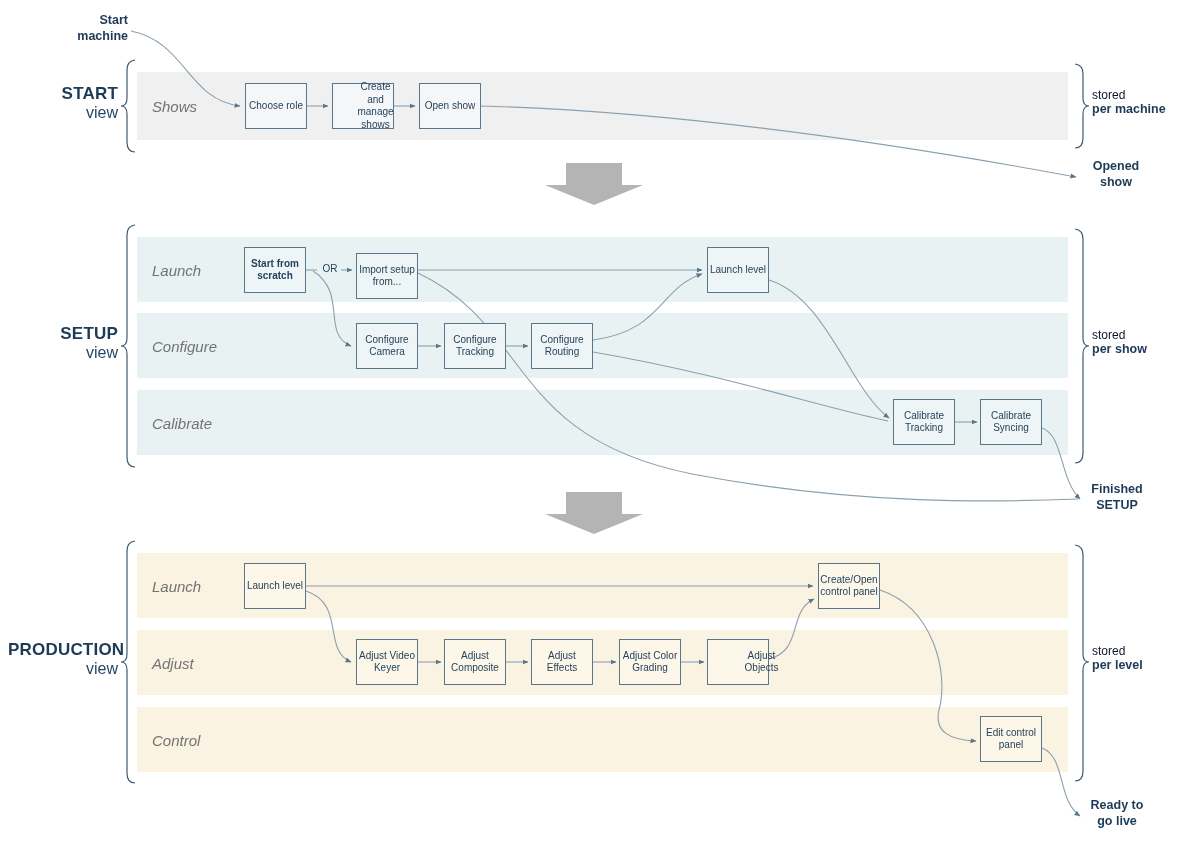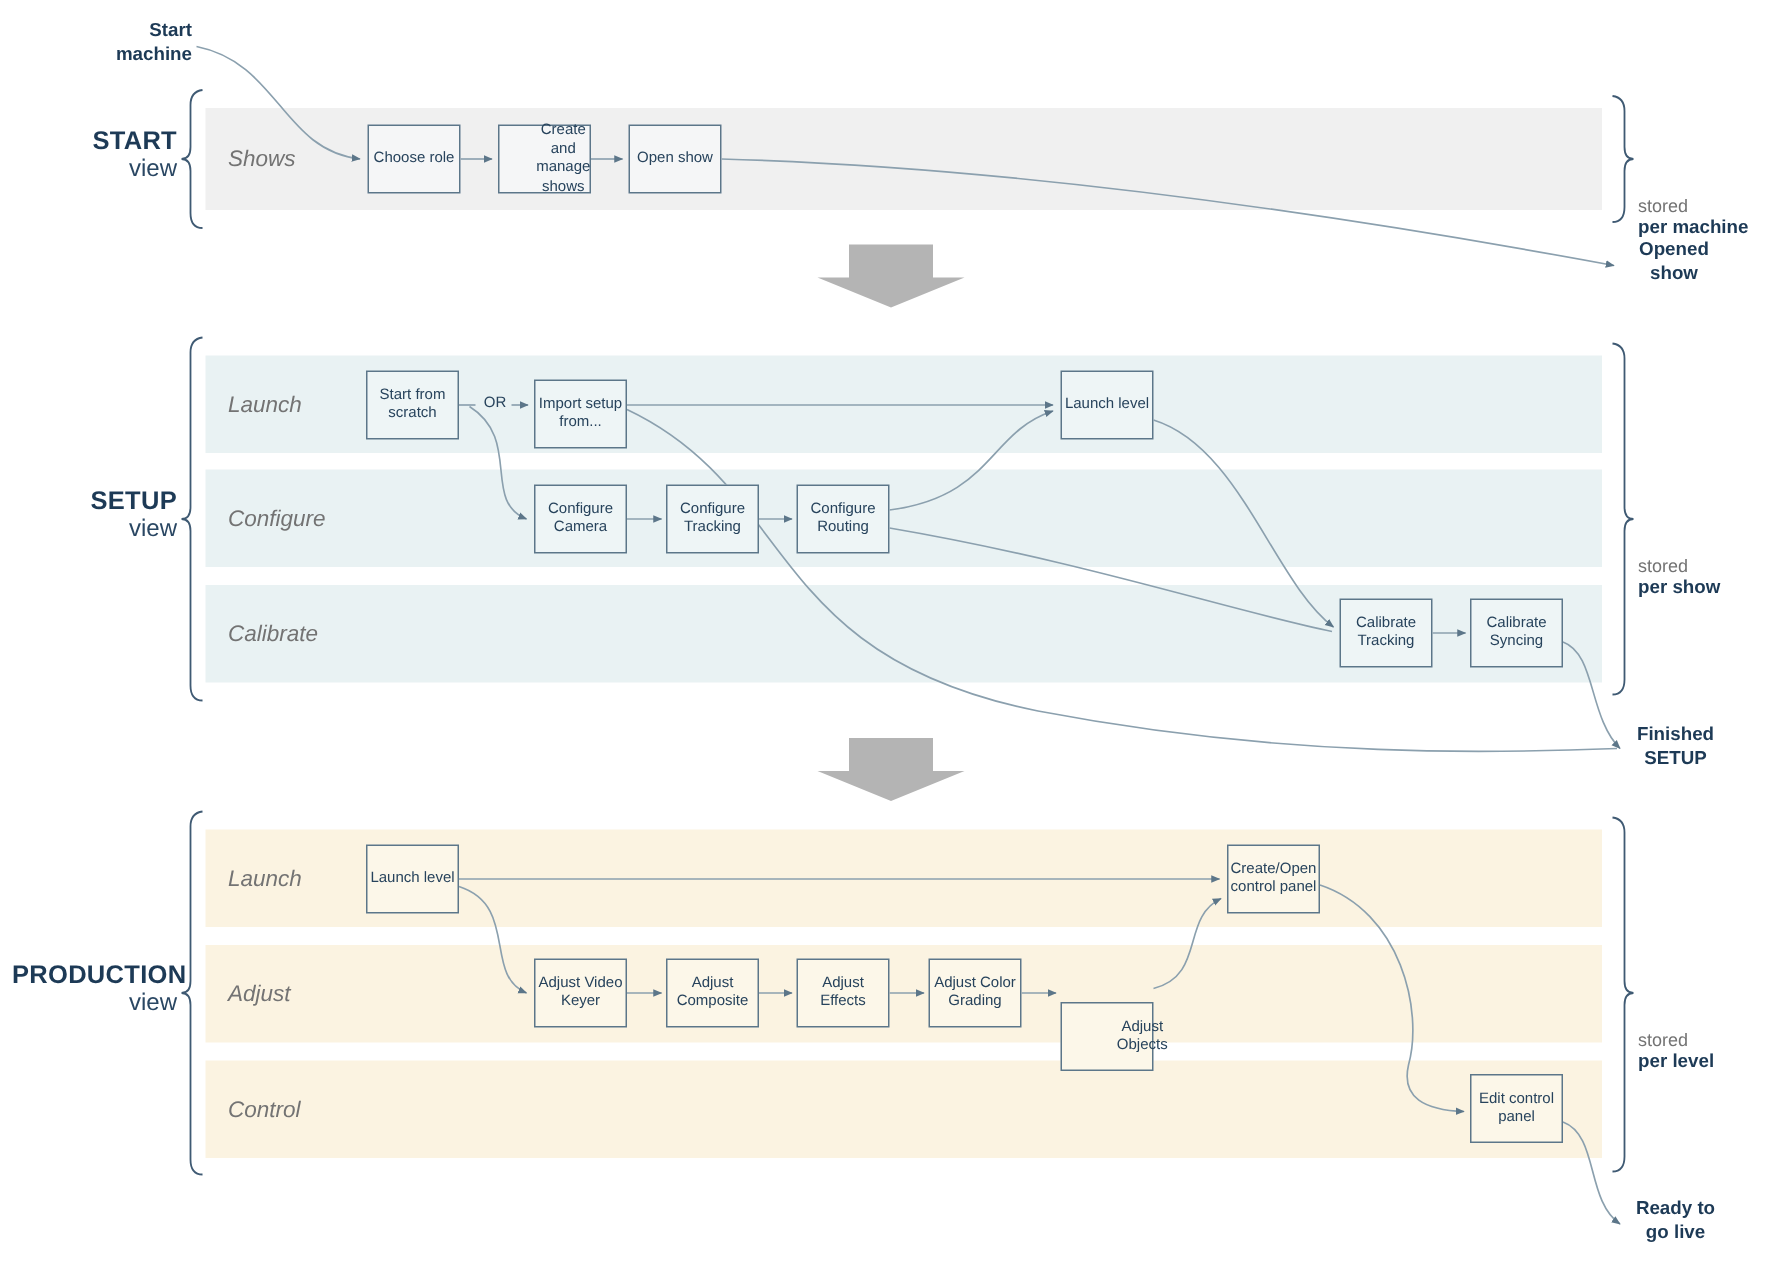--- a/index.html
+++ b/index.html
@@ -23,21 +23,21 @@
     text-align:center; font-size:10px; line-height:1.25; color:#27435c;
     padding:2px 1px;
   }
   .box.gray  { background:#f5f6f7; }
   .box.blue  { background:#eef5f6; }
   .box.cream { background:#fcf7e9; }
   .sec-label { position:absolute; width:110px; text-align:right; }
   .sec-name  { font-size:17px; font-weight:bold; letter-spacing:0.2px; }
   .sec-view  { font-size:16px; font-weight:normal; color:#2a4763; }
   .stored { position:absolute; left:1092px; width:80px; text-align:left; }
-  .stored-word  { font-size:12px; color:#737373;margin-top:42px; }
+  .stored-word  { font-size:12px; color:#0f172a; }
   .stored-scope { font-size:12.5px; font-weight:bold; }
   .terminal {
     position:absolute; font-size:12.5px; font-weight:bold;
     line-height:1.3; white-space:pre-line;
   }
   .or-label { position:absolute; font-size:10px; color:#27435c; text-align:center; }
   svg { position:absolute; left:0; top:0; }
 </style>
 </head>
 <body>
@@ -118,36 +118,36 @@
       <path d="M769,659 C804,650 787,612 814,599" marker-end="url(#arr)"></path>
       <path d="M880,590 C934,608 949,674 939,710 C934,732 950,740 976,741" marker-end="url(#arr)"></path>
       <path d="M1042,748 C1066,757 1057,800 1080,816" marker-end="url(#arr)"></path>
     </g>
   </svg>
 
   <div class="box gray" style="left:245px;top:83px;">Choose role</div>
   <div class="box gray" style="left:332px;top:83px;padding-left:26px;">Create and manage shows</div>
   <div class="box gray" style="left:419px;top:83px;">Open show</div>
 
-  <div class="box blue" style="left:244px;top:247px;">Start from scratch</div>
+  <div class="box blue" style="left:244px;top:247px;font-weight:bold;">Start from scratch</div>
   <div class="box blue" style="left:356px;top:253px;text-align:center;">Import setup from...</div>
   <div class="box blue" style="left:707px;top:247px;">Launch level</div>
   <div class="box blue" style="left:356px;top:323px;">Configure Camera</div>
   <div class="box blue" style="left:444px;top:323px;">Configure Tracking</div>
   <div class="box blue" style="left:531px;top:323px;">Configure Routing</div>
   <div class="box blue" style="left:893px;top:399px;">Calibrate Tracking</div>
   <div class="box blue" style="left:980px;top:399px;">Calibrate Syncing</div>
 
   <div class="box cream" style="left:244px;top:563px;">Launch level</div>
   <div class="box cream" style="left:818px;top:563px;">Create/Open control panel</div>
   <div class="box cream" style="left:356px;top:639px;">Adjust Video Keyer</div>
   <div class="box cream" style="left:444px;top:639px;">Adjust Composite</div>
   <div class="box cream" style="left:531px;top:639px;">Adjust Effects</div>
   <div class="box cream" style="left:619px;top:639px;">Adjust Color Grading</div>
-  <div class="box cream" style="left:707px;top:668px;padding-left:48px;">Adjust Objects</div>
+  <div class="box cream" style="left:707px;top:639px;padding-left:48px;">Adjust Objects</div>
   <div class="box cream" style="left:980px;top:716px;">Edit control panel</div>
 
   <div class="or-label" style="left:318px;top:263px;width:24px;">OR</div>
 
   <div class="sec-label" style="left:8px;top:84px;">
     <div class="sec-name">START</div>
     <div class="sec-view">view</div>
   </div>
   <div class="sec-label" style="left:8px;top:324px;">
     <div class="sec-name">SETUP</div>

